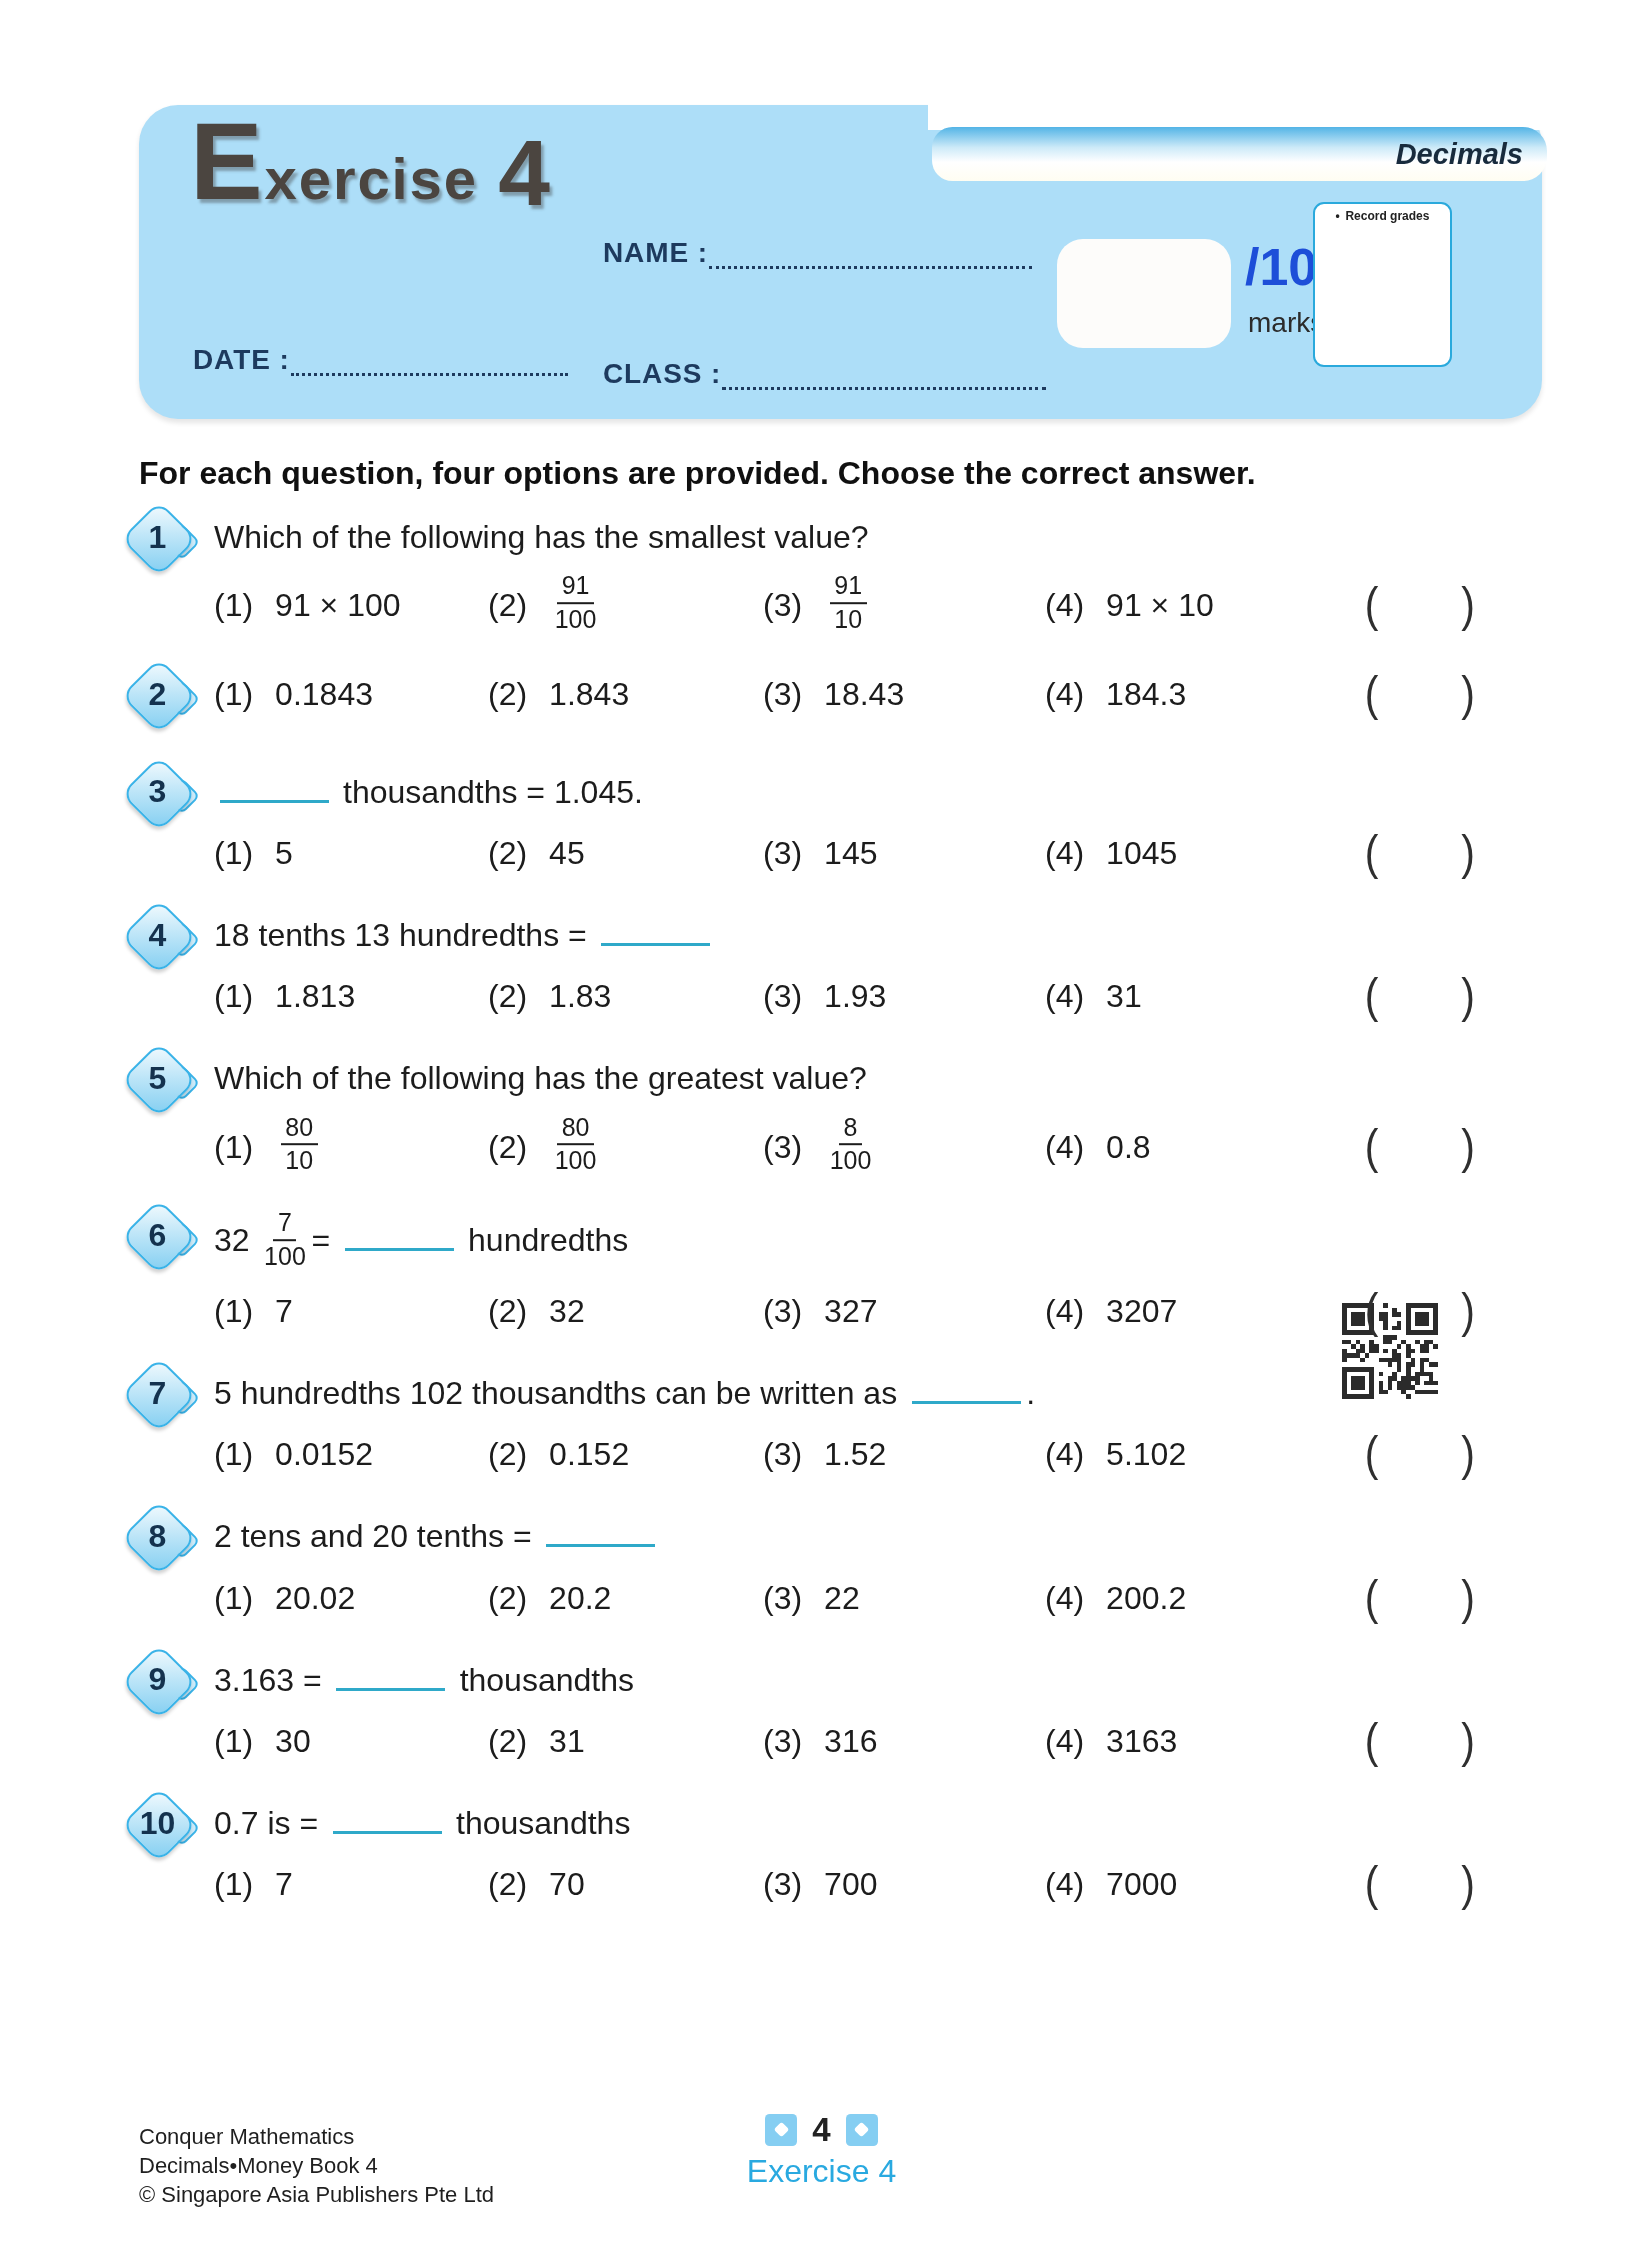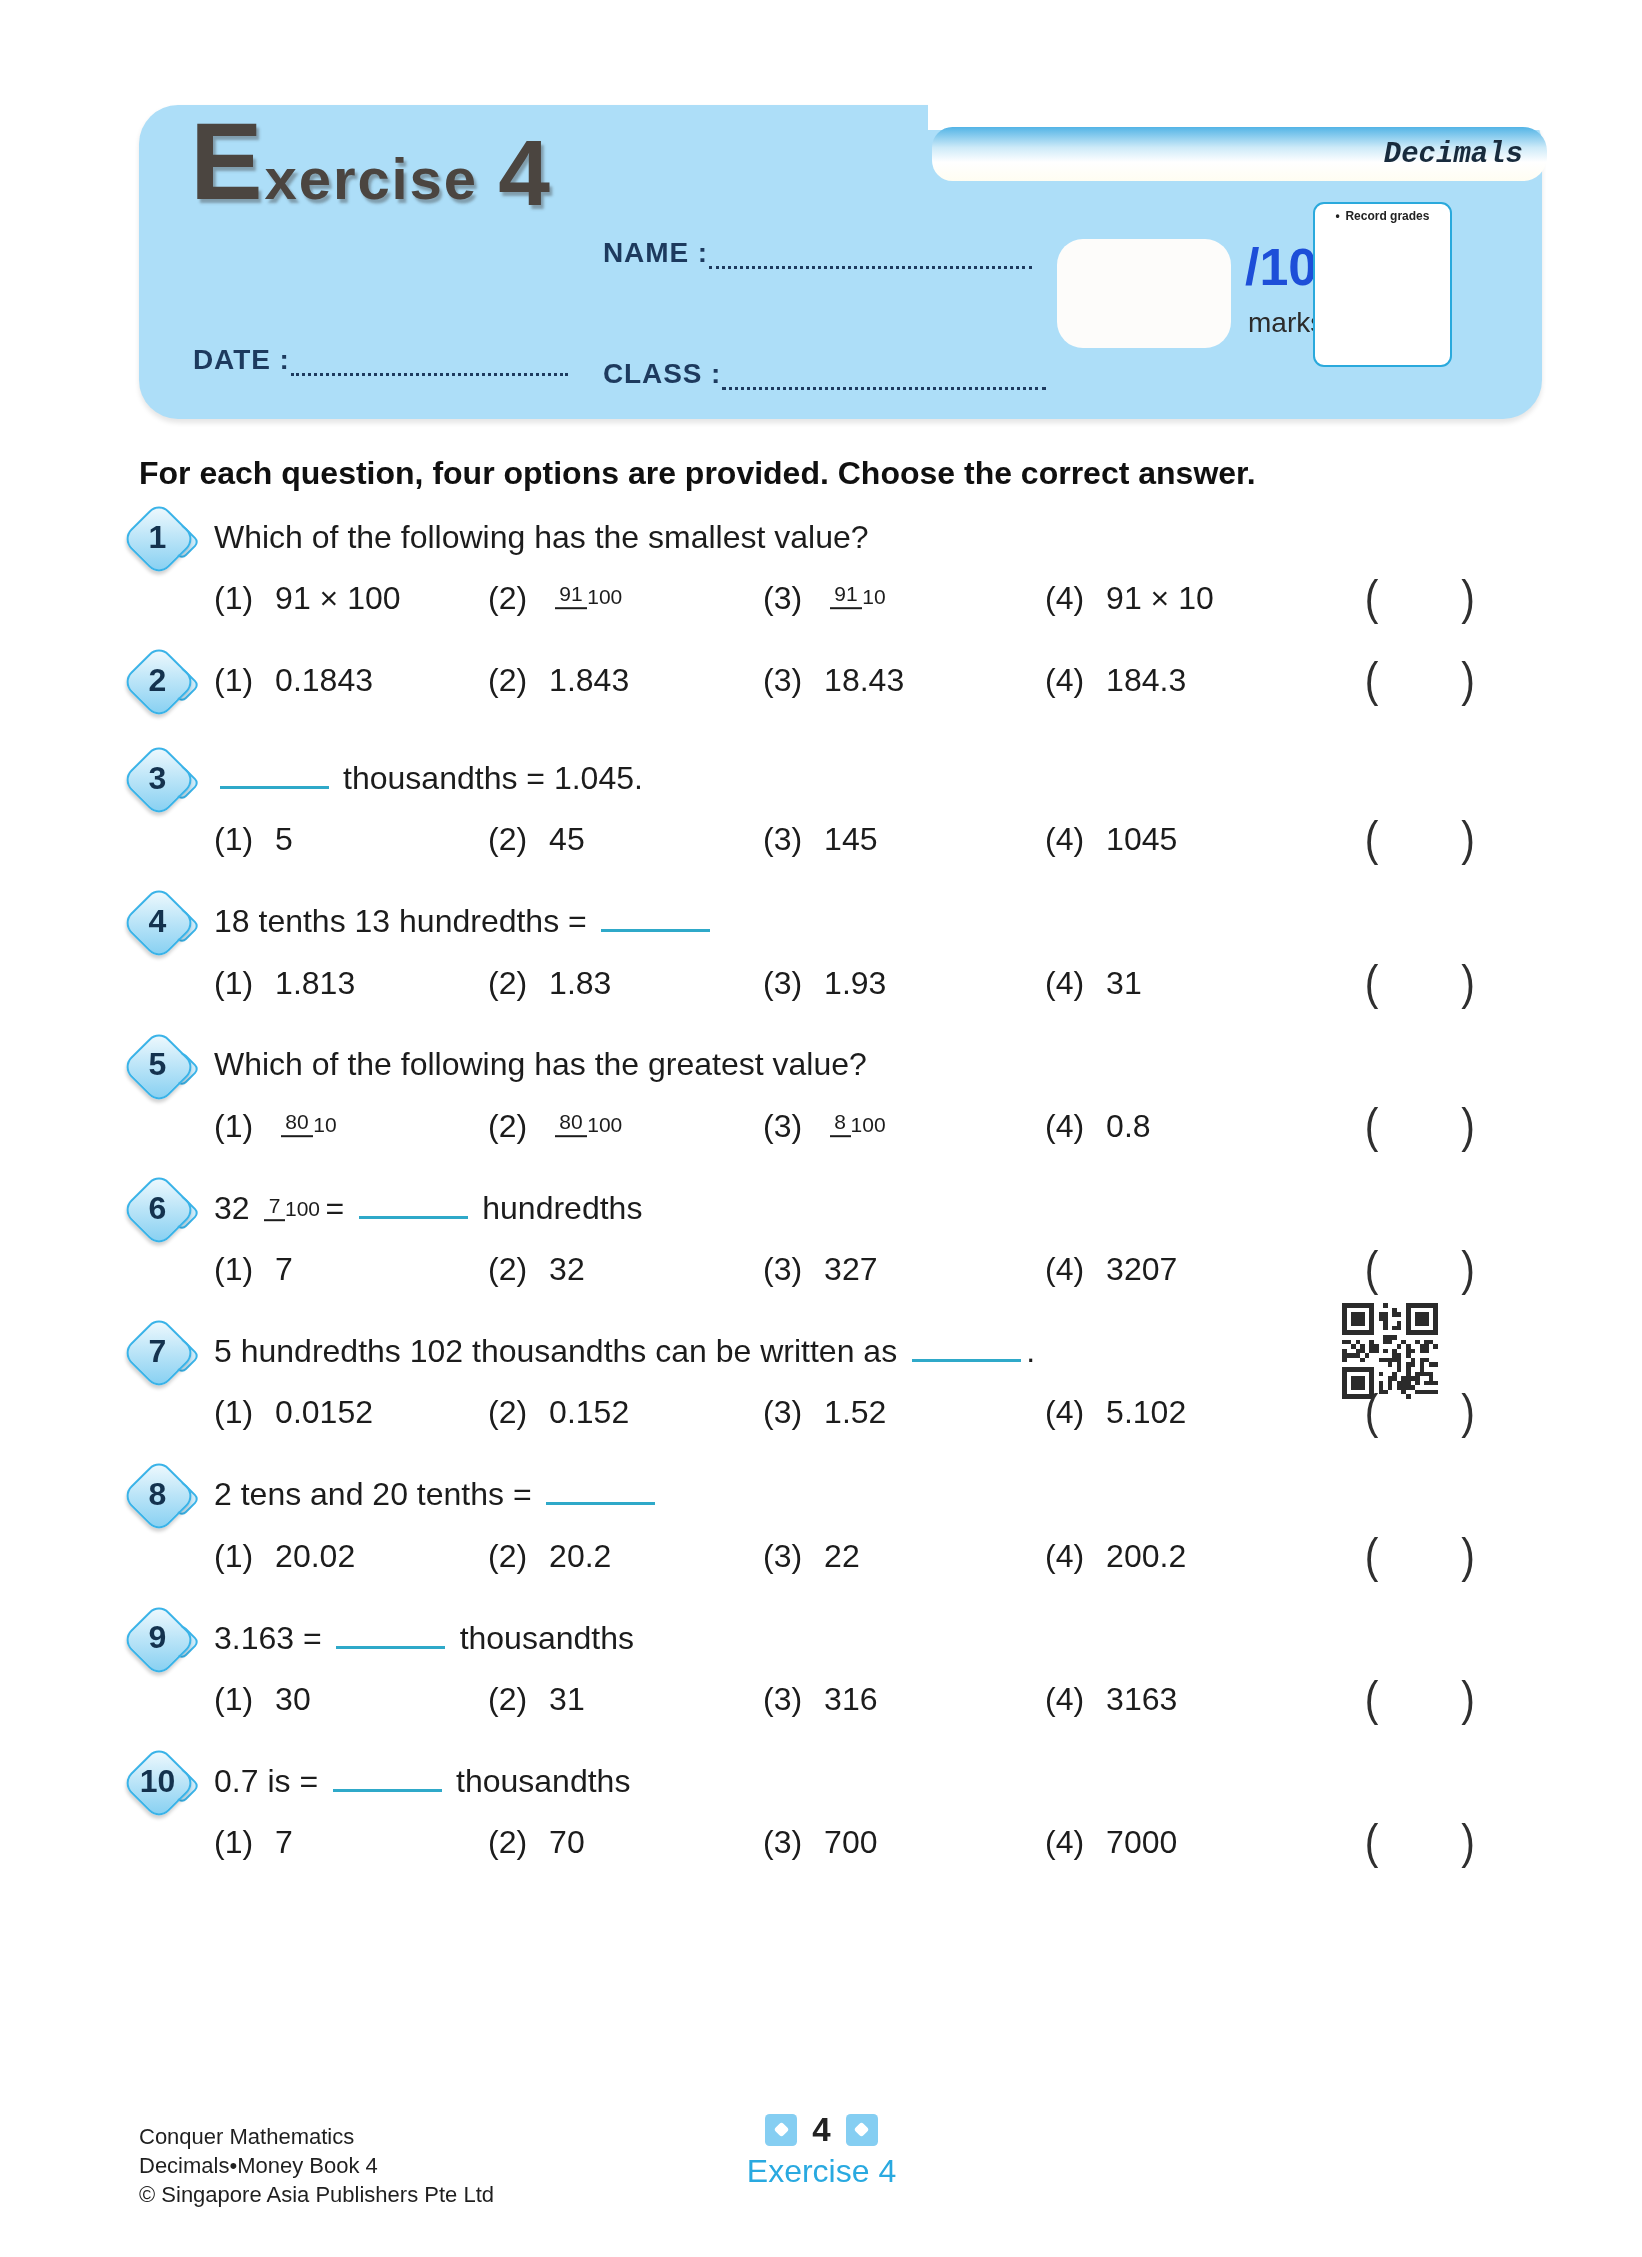--- a/index.html
+++ b/index.html
@@ -10,21 +10,21 @@
   
   .header-box{
     position:absolute;left:139px;top:105px;width:1403px;height:314px;
     background:#addef8;border-radius:39px;box-shadow:0 3.7px 5.6px rgba(0,0,0,.10);
   }
   .tab-mask{position:absolute;left:928px;top:89px;width:649px;height:41px;background:#ffffff;}
   .chapter-tab{
     position:absolute;left:932px;top:127px;width:615px;height:54px;
     border-radius:20.4px 24px 24px 20.4px;
     background:linear-gradient(180deg,#53b4e6 0%,#cdeaf8 38%,#ffffff 65%,#fffdf2 100%);
-    display:flex;align-items:center;justify-content:flex-end;padding-right:24px;box-sizing:border-box;font-family:Liberation Mono, monospace;
+    display:flex;align-items:center;justify-content:flex-end;padding-right:24px;box-sizing:border-box;
   }
   .chapter-tab span{font-size:29px;font-weight:bold;font-style:italic;color:#182b3d;}
   .title{
     position:absolute;left:51px;top:7.4px;margin:0;font-weight:800;color:#4b4540;
     text-shadow:2.8px 3.7px 2.8px rgba(60,60,60,.40);letter-spacing:1.9px;
   }
   .t-word{display:inline-block;font-size:58px;}
   .t-word::first-letter{font-size:109px;line-height:.9;}
   .t-num{display:inline-block;font-size:93px;margin-left:20.4px;vertical-align:-5.6px;}
   .fill-row{position:absolute;display:flex;align-items:flex-end;gap:1px;}
@@ -66,22 +66,22 @@
     background:linear-gradient(135deg,#f4fbfe 0%,#bfe6f8 45%,#82cef1 100%);
     box-shadow:1.9px 2.8px 3.7px rgba(0,0,0,.18);
   }
   .q-num{
     position:absolute;left:0;top:0;width:69px;height:69px;display:flex;align-items:center;justify-content:center;
     font-size:32px;font-weight:bold;color:#14324e;
   }
   .q-body{flex:1;padding-top:1.9px;}
   .q-stem{font-size:32px;line-height:1.45;color:#1c1c1c;margin-bottom:15px;}
   .blank{display:inline-block;width:109px;height:5.6px;border-bottom:3.7px solid #2fa9c9;margin:0 5.6px;}
-  .frac{display:inline-flex;flex-direction:row;align-items:center;vertical-align:middle;
-    font-size:21px;line-height:1.1;margin:0 5.6px;transform:translateY(-2.8px);}
+  .frac{display:inline-flex;flex-direction:column;align-items:center;vertical-align:middle;
+    font-size:25px;line-height:1.1;margin:0 5.6px;transform:translateY(-2.8px);}
   .frac .fn{border-bottom:2.8px solid #1c1c1c;padding:0 4.6px 1.9px;}
   .frac .fd{padding-top:1.9px;}
   .q-options{display:grid;grid-template-columns:274px 275px 282px 312px 1fr;align-items:center;font-size:32px;}
   .opt{display:flex;align-items:center;gap:22px;}
   .q-brackets{display:flex;justify-content:flex-end;gap:83px;padding-right:39px;
     font-size:41px;color:#2f2f2f;}
   .q-brackets span{display:inline-block;transform:scaleY(1.15);}
   
   .footer-left{position:absolute;left:139px;top:2122px;font-size:22px;line-height:29px;color:#1f1f1f;}
   .footer-left div{white-space:nowrap;}

